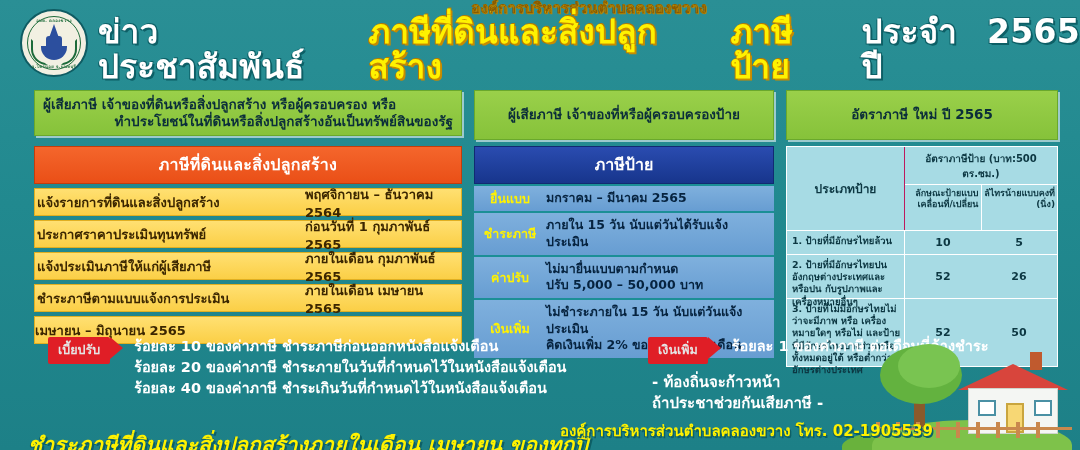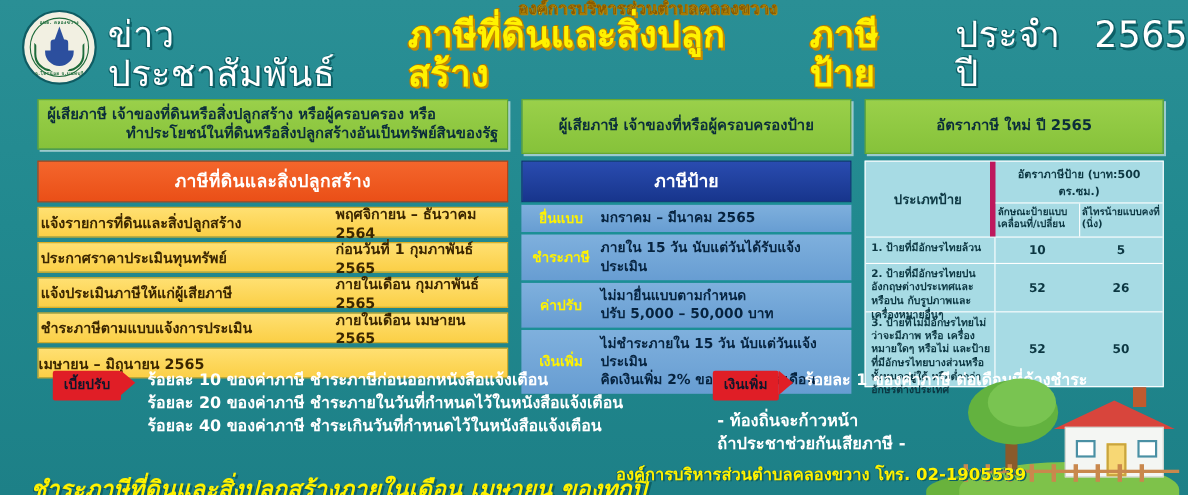--- a/index.html
+++ b/index.html
@@ -72,21 +72,21 @@
   #org-line {
     color: #f8e71c; font-size: 15px; font-weight: bold;
     letter-spacing: .2px; line-height: 1.1;
     text-shadow: 1px 1px 0 #b8860b, -0.5px -0.5px 0 #7a4a00;
     -webkit-text-stroke: 0.4px #8a5a00;
     margin-bottom: -1px;
     text-align: center;
   }
   #title-row { display: flex; align-items: baseline; gap: 13px; }
   .t-white {
-    color: #ffffff; font-size: 33px; font-weight: normal; line-height: 1.05;
+    color: #ffffff; font-size: 33px; font-weight: bold; line-height: 1.05;
     letter-spacing: .3px;
     text-shadow: 2px 2px 0 #0d5f66, -1px 1px 0 #0d5f66, 1px -1px 0 #0d5f66;
   }
   .t-yellow {
     color: #fff200; font-size: 33px; font-weight: bold; line-height: 1.05;
     letter-spacing: .3px;
     text-shadow: 2px 2px 0 #c88b00, -1px 1px 0 #b87a00, 1px -1px 0 #b87a00;
   }
 
   
@@ -155,32 +155,32 @@
     position: absolute; left: 786px; top: 146px; width: 272px;
     border: 1px solid #ffffff;
     background: #a7dbe4;
     color: #0c3742;
   }
   #right-table .rt-head { display: flex; }
   #right-table .rt-head .type-cell {
     width: 118px; flex: 0 0 118px;
     display: flex; align-items: center; justify-content: center;
     font-size: 12px; font-weight: bold;
-    border-right: 5px solid #be185d;
+    border-right: 1px solid #be185d;
     padding: 19px;
   }
   #right-table .rt-head .rate-wrap { flex: 1; }
   #right-table .rate-title {
     text-align: center; font-size: 10px; font-weight: bold;
     padding: 4px 2px 3px; border-bottom: 1px solid #ffffff;
   }
   #right-table .rate-subs { display: flex; }
   #right-table .rate-subs div {
-    flex: 1; text-align: left; font-size: 9px; font-weight: bold;
-    line-height: 1.25; padding: 3px 2px 4px;
+    flex: 1; text-align: right; font-size: 9px; font-weight: bold;
+    line-height: 1.25; padding: 3px 2px 19px;
   }
   #right-table .rate-subs div:first-child { border-right: 1px solid #ffffff; }
   #right-table .rt-row { display: flex; border-top: 1px solid #ffffff; }
   #right-table .rt-row .d {
     width: 118px; flex: 0 0 118px; font-size: 9.5px; font-weight: bold;
     line-height: 1.3; padding: 4px 3px 4px 5px;
     border-right: 1px solid #ffffff;
   }
   #right-table .rt-row .n {
     flex: 1; display: flex; align-items: center; justify-content: center;
@@ -188,21 +188,21 @@
   }
   #right-table .rt-row .n:first-of-type { border-right: 1px solid #ffffff; }
 
   
   .pen { position: absolute; color: #ffffff; }
   #pen-left  { left: 48px;  top: 336px; width: 520px; }
   #pen-right { left: 648px; top: 336px; width: 400px; }
   .pen-head { display: flex; align-items: flex-start; }
   .tag {
     position: relative; background: #e01e26;
-    color: #0f172a; font-size: 12.5px; font-weight: bold;
+    color: #e5e5e5; font-size: 12.5px; font-weight: bold;
     padding: 3px 10px 4px 10px; border-radius: 2px;
     flex: 0 0 auto; margin-top: 1px;
   }
   .tag::after {
     content: ""; position: absolute; right: -13px; top: 0;
     width: 0; height: 0;
     border-top: 11px solid transparent; border-bottom: 11px solid transparent;
     border-left: 13px solid #e01e26;
   }
   .pen-lines { margin-left: 24px; }

